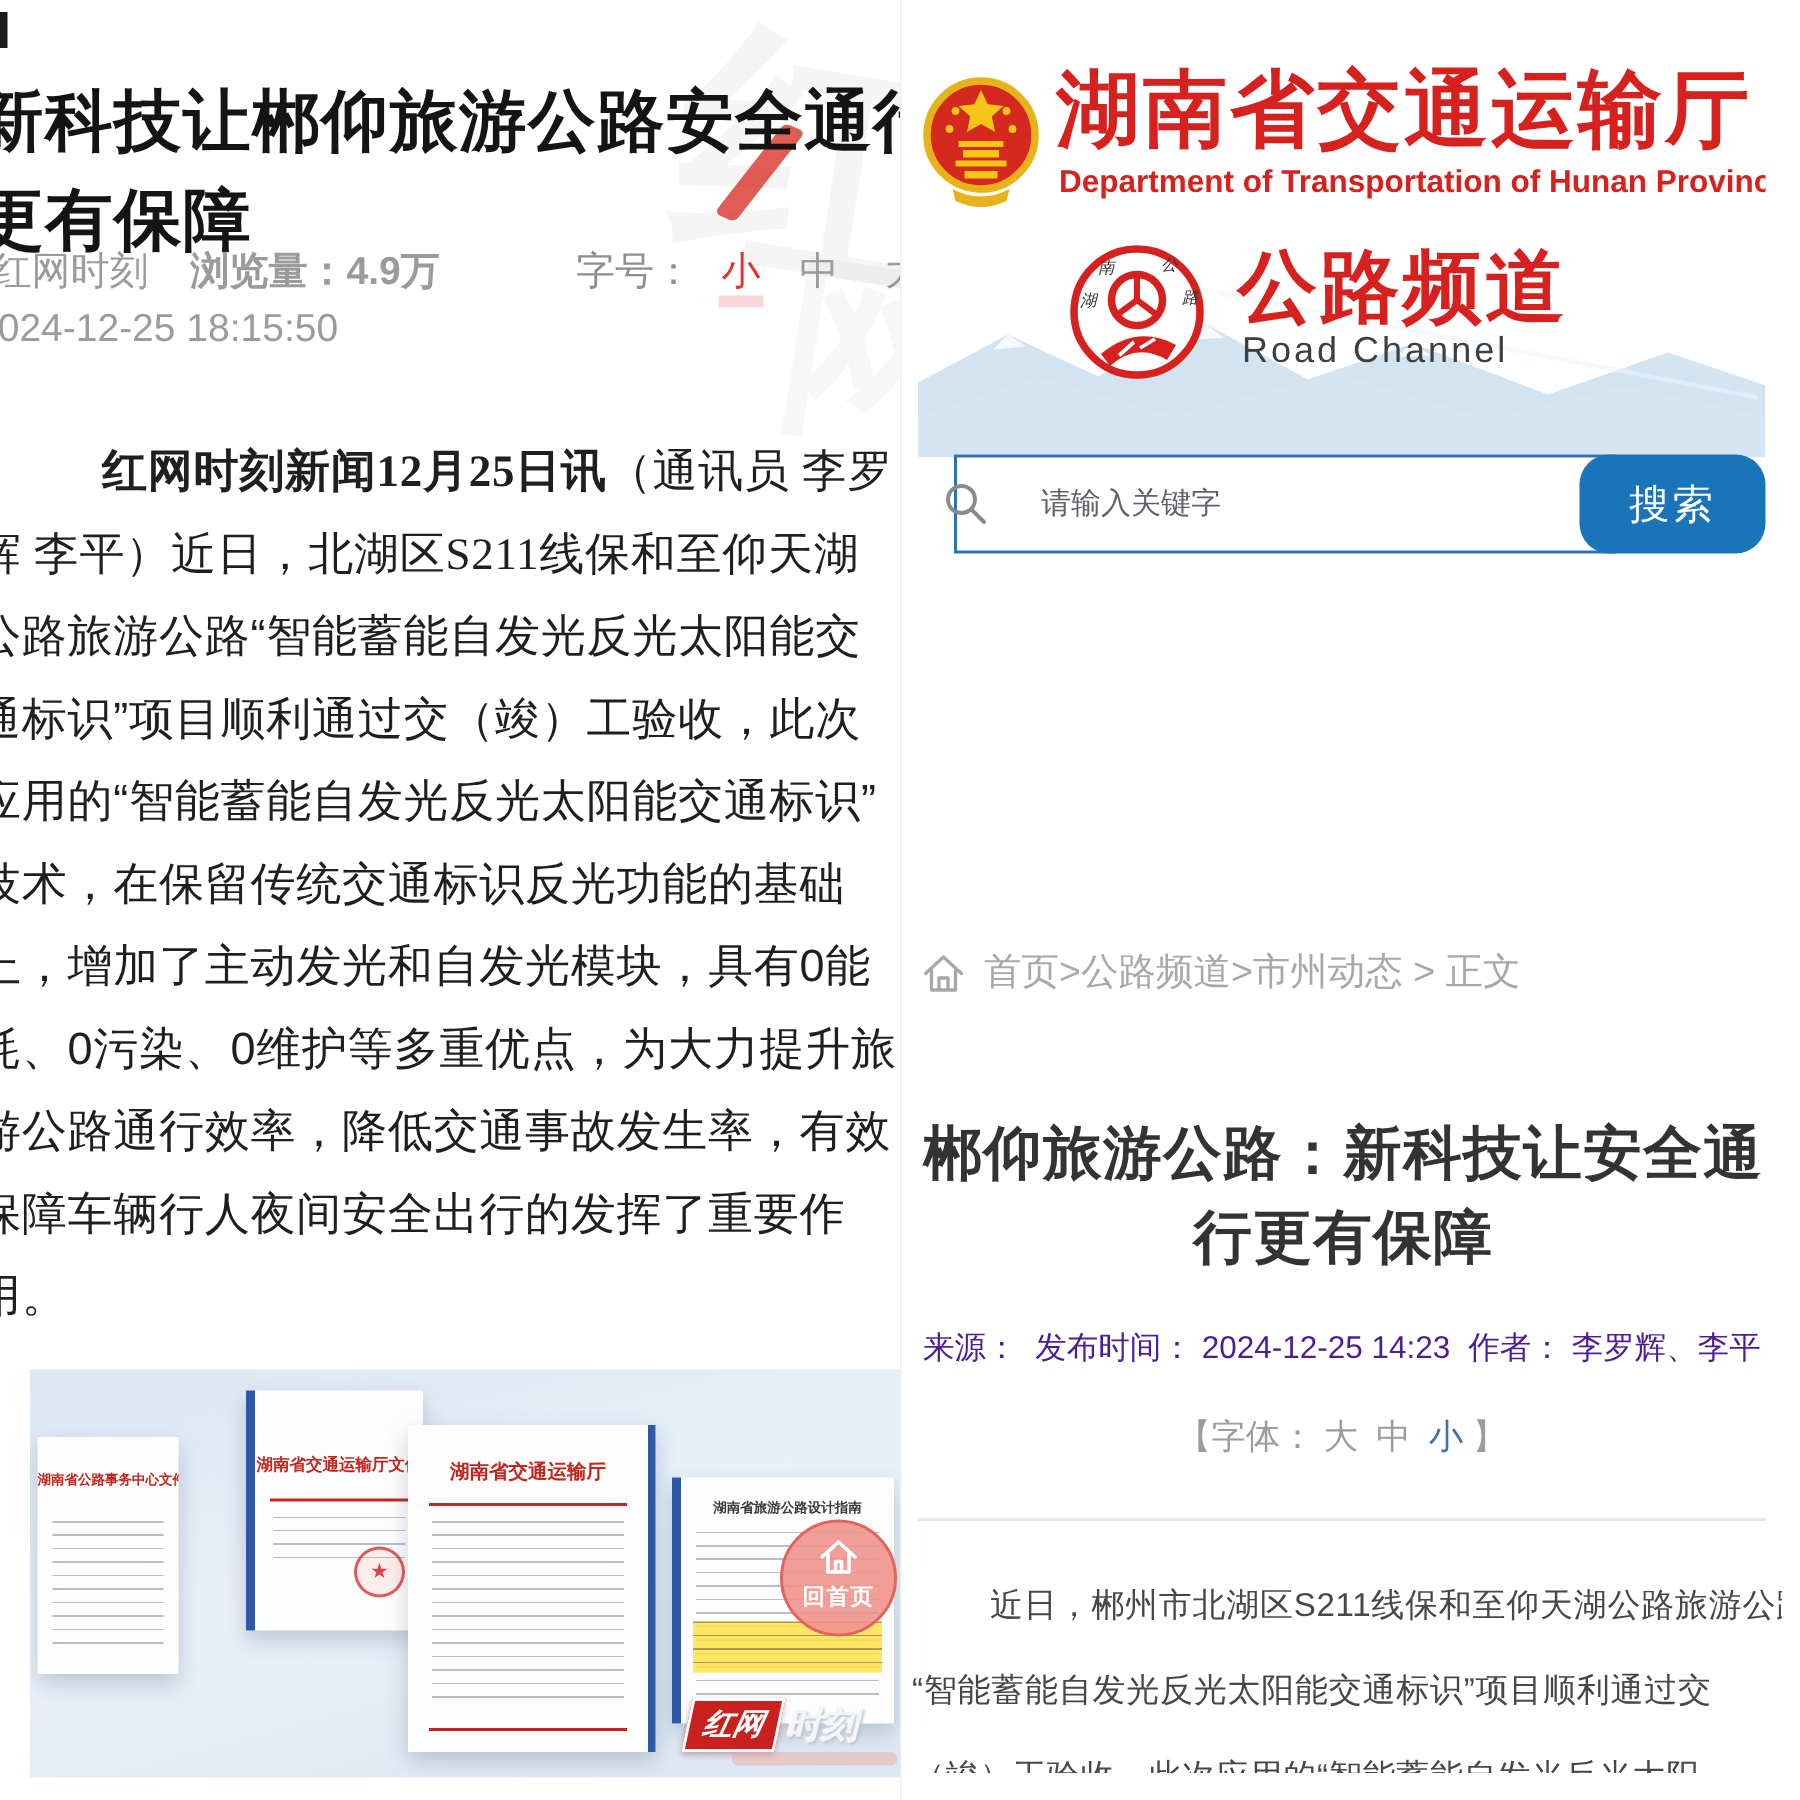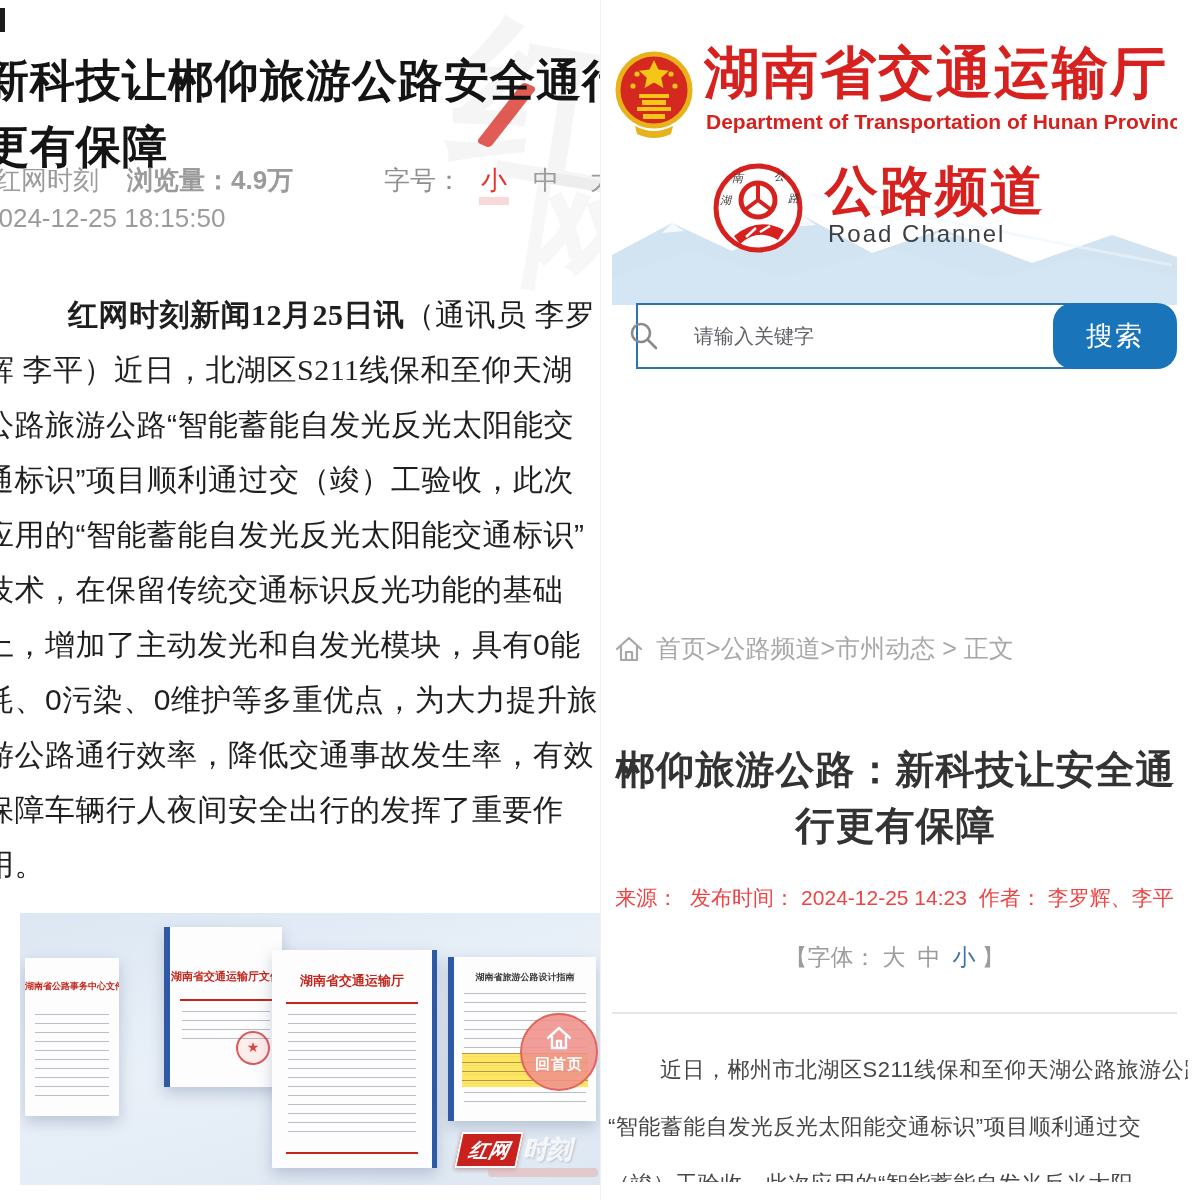--- a/index.html
+++ b/index.html
@@ -47,21 +47,21 @@
   .doc2 .t{margin-top:42px;font-size:11px;}
   .doc2::before{content:"";position:absolute;left:10px;right:10px;top:72px;height:2px;background:#c4261d;}
   .doc2 .lines{left:12px;right:12px;top:84px;bottom:42px;}
   .seal{position:absolute;right:12px;bottom:22px;width:30px;height:30px;border:2px solid rgba(210,40,40,.75);
         border-radius:50%;color:rgba(210,40,40,.85);font-size:14px;line-height:28px;text-align:center;background:rgba(255,120,110,.12);}
   .doc3{left:252px;top:37px;width:160px;height:218px;border-right:5px solid #2d59a7;}
   .doc3 .t{margin-top:22px;font-size:13px;}
   .doc3::before{content:"";position:absolute;left:14px;right:14px;top:52px;height:2px;background:#c4261d;}
   .doc3::after{content:"";position:absolute;left:14px;right:14px;bottom:14px;height:2px;background:#c4261d;}
   .doc3 .lines{left:16px;right:16px;top:64px;bottom:28px;}
-  .doc4{left:428px;top:44px;width:142px;height:164px;border-left:6px solid #2d59a7;font-family:Liberation Mono, monospace;}
+  .doc4{left:428px;top:72px;width:142px;height:164px;border-left:6px solid #2d59a7;font-family:Liberation Mono, monospace;}
   .doc4 .t{margin-top:14px;font-size:9px;color:#3a3a3a;}
   .doc4 .lines{left:10px;right:10px;top:36px;bottom:14px;}
   .hl{position:absolute;left:8px;right:8px;top:96px;height:34px;background:#ffe24a;opacity:.85;
       background-image:repeating-linear-gradient(180deg,#9b8b33 0 1px,transparent 1px 9px);}
   .home-btn{position:absolute;left:500px;top:100px;width:74px;height:74px;border-radius:50%;cursor:pointer;
             background:rgba(240,145,138,.88);border:2px solid #e0655e;text-align:center;}
   .home-btn .hb-label{display:block;margin-top:40px;color:#fff;font-size:15px;font-weight:700;letter-spacing:1px;white-space:nowrap;}
   .home-btn svg{position:absolute;left:23px;top:9px;}
   .rn-logo{position:absolute;left:438px;top:219px;height:36px;}
   .rn-block{position:absolute;left:0;top:0;width:58px;height:32px;background:#c9211e;border:2px solid #fff;
@@ -95,21 +95,21 @@
   .nav-item{position:absolute;color:#fff;font-size:29px;letter-spacing:1px;height:50px;line-height:50px;cursor:pointer;white-space:nowrap;}
   .nav-item.n0{left:16px;top:26px;}  .nav-item.n1{left:228px;top:26px;}  .nav-item.n2{left:433px;top:26px;}
   .nav-item.n3{left:16px;top:116px;} .nav-item.n4{left:228px;top:116px;} .nav-item.n5{left:433px;top:116px;}
 
   .breadcrumb{position:absolute;left:0;top:630px;width:565px;height:38px;}
   .bc-icon{position:absolute;left:0;top:2px;}
   .bc-trail{position:absolute;left:44px;top:0;font-size:25px;line-height:36px;color:#a8a8a8;white-space:nowrap;cursor:pointer;}
 
   .rp-title{position:absolute;left:-4px;top:710px;width:575px;text-align:center;font-size:39px;line-height:56px;
             font-weight:700;color:#333;letter-spacing:1px;overflow:hidden;}
-  .rp-meta{position:absolute;left:0;top:884px;width:565px;text-align:center;font-size:21px;color:#ef4444;white-space:nowrap;overflow:hidden;}
+  .rp-meta{position:absolute;left:0;top:884px;width:565px;text-align:center;font-size:21px;color:#4c1d95;white-space:nowrap;overflow:hidden;}
   .rp-meta span{margin:0 3px;}
   .rp-fontrow{position:absolute;left:0;top:942px;width:565px;text-align:center;font-size:23px;color:#9c9c9c;}
   .rp-fsize{margin:0 6px;cursor:pointer;}
   .rp-fsize.active{color:#3f72a8;}
   .rp-divider{position:absolute;left:0;top:1012px;width:565px;height:2px;background:#e5e5e5;}
   .rp-body{position:absolute;left:-4px;top:1041px;width:580px;height:141px;overflow:hidden;}
   .rp-line{height:57px;line-height:57px;font-size:22px;color:#474747;white-space:nowrap;letter-spacing:.5px;}
   .rp-line:first-child{padding-left:52px;}
 </style>
 </head>

